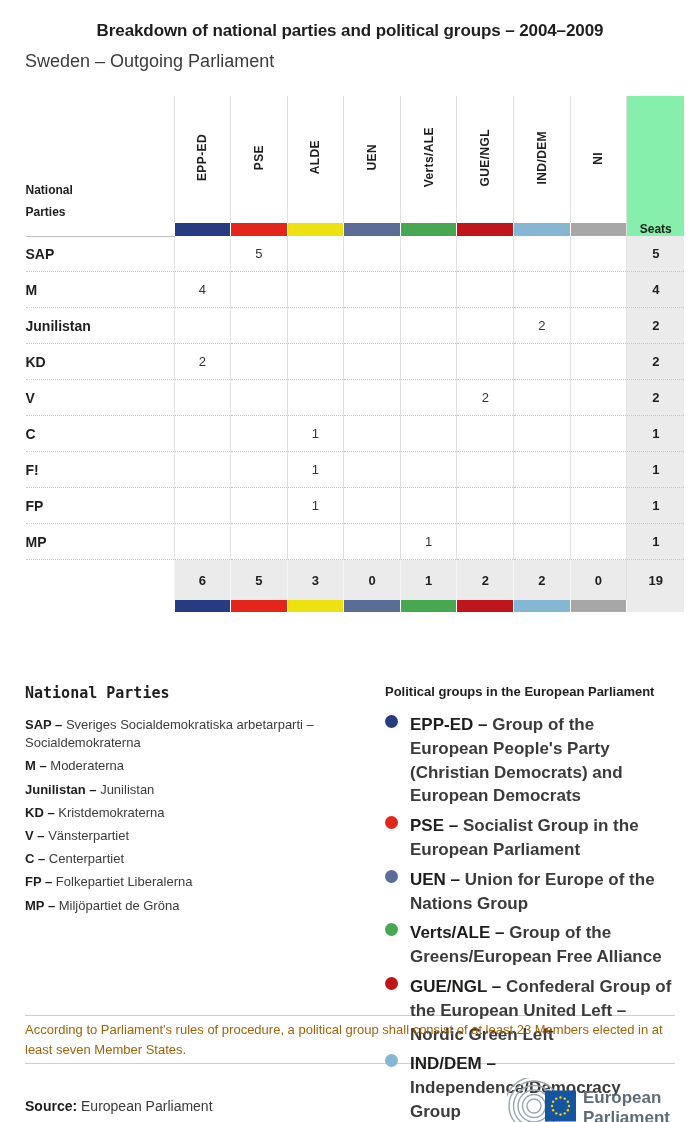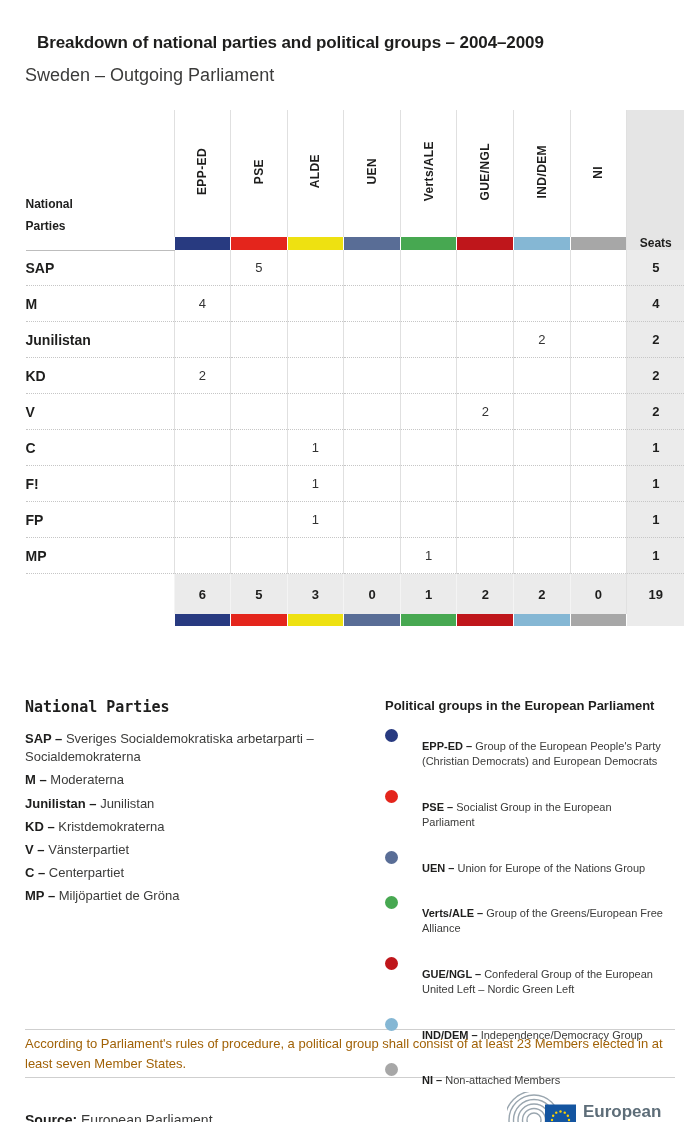--- a/index.html
+++ b/index.html
@@ -1,53 +1,53 @@
 <!DOCTYPE html>
 <html><head>
 <meta charset="utf-8">
 <style>
   html,body{margin:0;padding:0;background:#fff;}
   body{width:700px;height:1122px;overflow:hidden;font-family:"Liberation Sans",sans-serif;color:#2e2e2d;}
   .page{padding:21px 25px 0;}
 
   
-  .title{margin:12px;font-size:17px;font-weight:700;color:#1e1e1d;letter-spacing:-0.1px;}
+  .title{margin:0;font-size:17px;font-weight:700;color:#1e1e1d;letter-spacing:-0.1px;text-align:center;}
   .subtitle{margin:10px 0 16px;font-size:18px;font-weight:400;color:#3b3b3a;}
 
   
   .table-wrap{margin-top:24px;}
   table.bt{border-collapse:collapse;table-layout:fixed;width:650px;}
   .bt th,.bt td{padding:0;border-left:1px solid #e0e0e0;}
   .th-label,.td-label,.td-label-empty{border-left:none !important;}
   .th-label{width:148px;vertical-align:bottom;text-align:left;border-bottom:1px solid #bdbdbd;}
   .np-label{display:block;width:64px;font-weight:700;font-size:12px;line-height:1.8;color:#1e1e1d;padding-bottom:12px;}
   .group-th{width:55.6px;height:127px;vertical-align:middle;text-align:center;}
   .vtext{display:inline-block;writing-mode:vertical-rl;transform:rotate(180deg);font-weight:700;font-size:12px;letter-spacing:.4px;color:#1e1e1d;}
-  .th-seats{width:57px;background:#e5e5e5;vertical-align:bottom;text-align:center;font-weight:700;font-size:12px;color:#1e1e1d;padding-bottom:16px;}
+  .th-seats{width:57px;background:#86efac;vertical-align:bottom;text-align:center;font-weight:700;font-size:12px;color:#1e1e1d;padding-bottom:16px;}
   .cb{height:13px;border-left:1px solid #fff !important;}
   .td-label{font-weight:700;font-size:14px;color:#1e1e1d;text-align:left;}
   .td-val{height:35px;text-align:center;font-size:13px;color:#333;}
   .td-seats{background:#ebebeb;text-align:center;font-weight:700;font-size:13px;color:#1e1e1d;}
   .data-row + .data-row td,.totals-row td{border-top:1px dotted #c6c6c6;}
   .td-total{height:40px;background:#ebebeb;text-align:center;font-weight:700;font-size:13px;color:#1e1e1d;border-left:1px solid #f4f4f4 !important;}
   .totals-row .td-seats{border-left:1px solid #e0e0e0 !important;}
   .bar-row td{border-top:none;height:12px;border-left:1px solid #fff !important;}
   .bar-row .seats-bar{background:#ebebeb;}
 
   
   .legends{display:flex;margin-top:72px;height:327px;}
   .legend-left{width:340px;flex:0 0 340px;}
   .legend-right{margin-left:20px;width:290px;flex:0 0 290px;}
   .legend-left h3{margin:0 0 14px;font-family:"DejaVu Sans Mono",monospace;font-size:15px;font-weight:700;color:#1e1e1d;}
   .legend-right h3{margin:0 0 14px;font-size:13px;font-weight:700;color:#1e1e1d;}
   .p-item{margin:0 0 5px;font-size:13px;line-height:1.4;color:#3b3b3a;}
   .p-item b,.g-item b{color:#1e1e1d;}
   .g-item{display:flex;margin:0 0 6px;}
   .g-item .dot{flex:0 0 13px;width:13px;height:13px;border-radius:50%;margin:2px 12px 0 0;}
-  .g-item p{margin:12px;font-size:11px;line-height:1.4;color:#3b3b3a;}
+  .g-item p{margin:0;font-size:17px;line-height:1.4;color:#3b3b3a;font-weight:bold;}
 
   
   .rule{border:none;border-top:1px solid #cfcfcf;margin:0;}
   .rule-1{margin-top:4px;}
   .footnote{margin:4px 0;font-size:13px;line-height:1.5;color:#a16207;}
   .source-row{margin-top:16px;height:52px;display:flex;align-items:center;justify-content:space-between;}
   .source{margin:0;font-size:14px;color:#3b3b3a;}
   .source b{color:#1e1e1d;}
 </style>
 </head>
@@ -228,20 +228,21 @@
   <div class="legends">
     <div class="legend-left">
       <h3>National Parties</h3>
       <div id="parties-items">
           <p class="p-item"><b>SAP – </b>Sveriges Socialdemokratiska arbetarparti – Socialdemokraterna</p>
           <p class="p-item"><b>M – </b>Moderaterna</p>
           <p class="p-item"><b>Junilistan – </b>Junilistan</p>
           <p class="p-item"><b>KD – </b>Kristdemokraterna</p>
           <p class="p-item"><b>V – </b>Vänsterpartiet</p>
           <p class="p-item"><b>C – </b>Centerpartiet</p>
+          <p class="p-item"><b>FP – </b>Folkepartiet Liberalerna</p>
           <p class="p-item"><b>MP – </b>Miljöpartiet de Gröna</p>
         </div>
     </div>
     <div class="legend-right">
       <h3>Political groups in the European Parliament</h3>
       <div id="groups-items">
           <div class="g-item">
             <span class="dot" style="background: rgb(40, 58, 128);"></span>
             <p><b>EPP-ED – </b>Group of the European People's Party (Christian Democrats) and European Democrats</p>
           </div>

